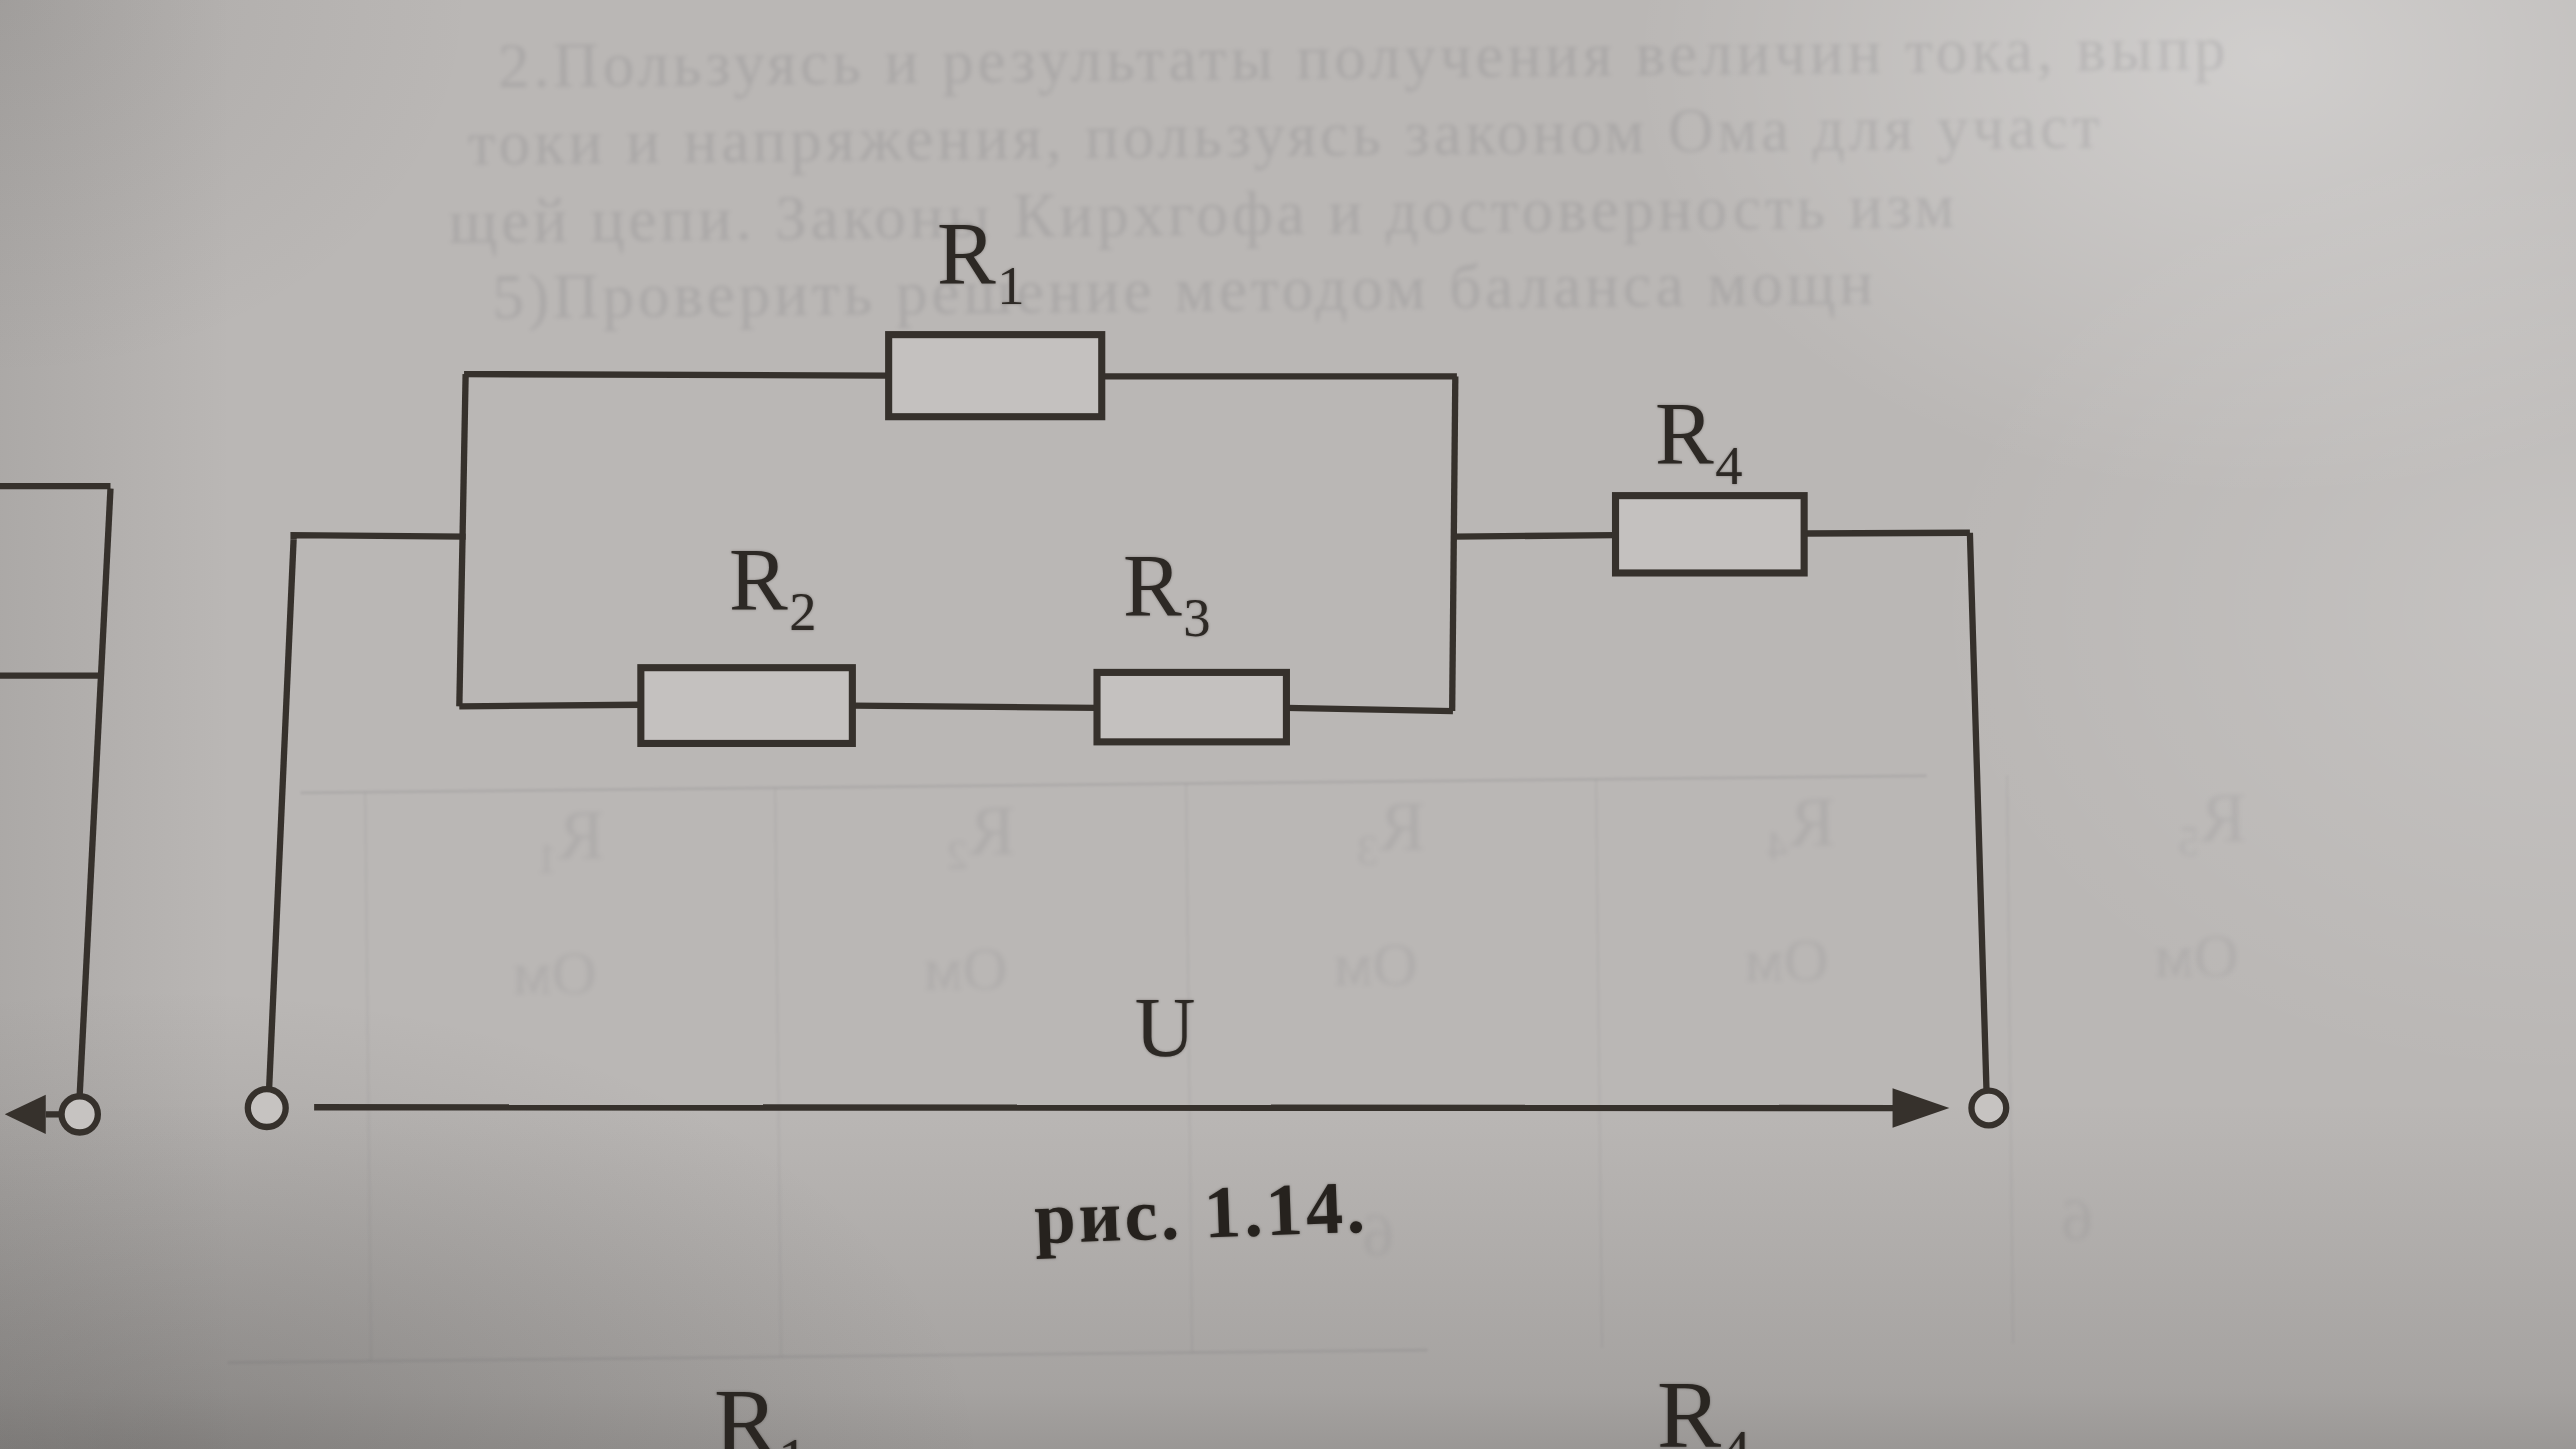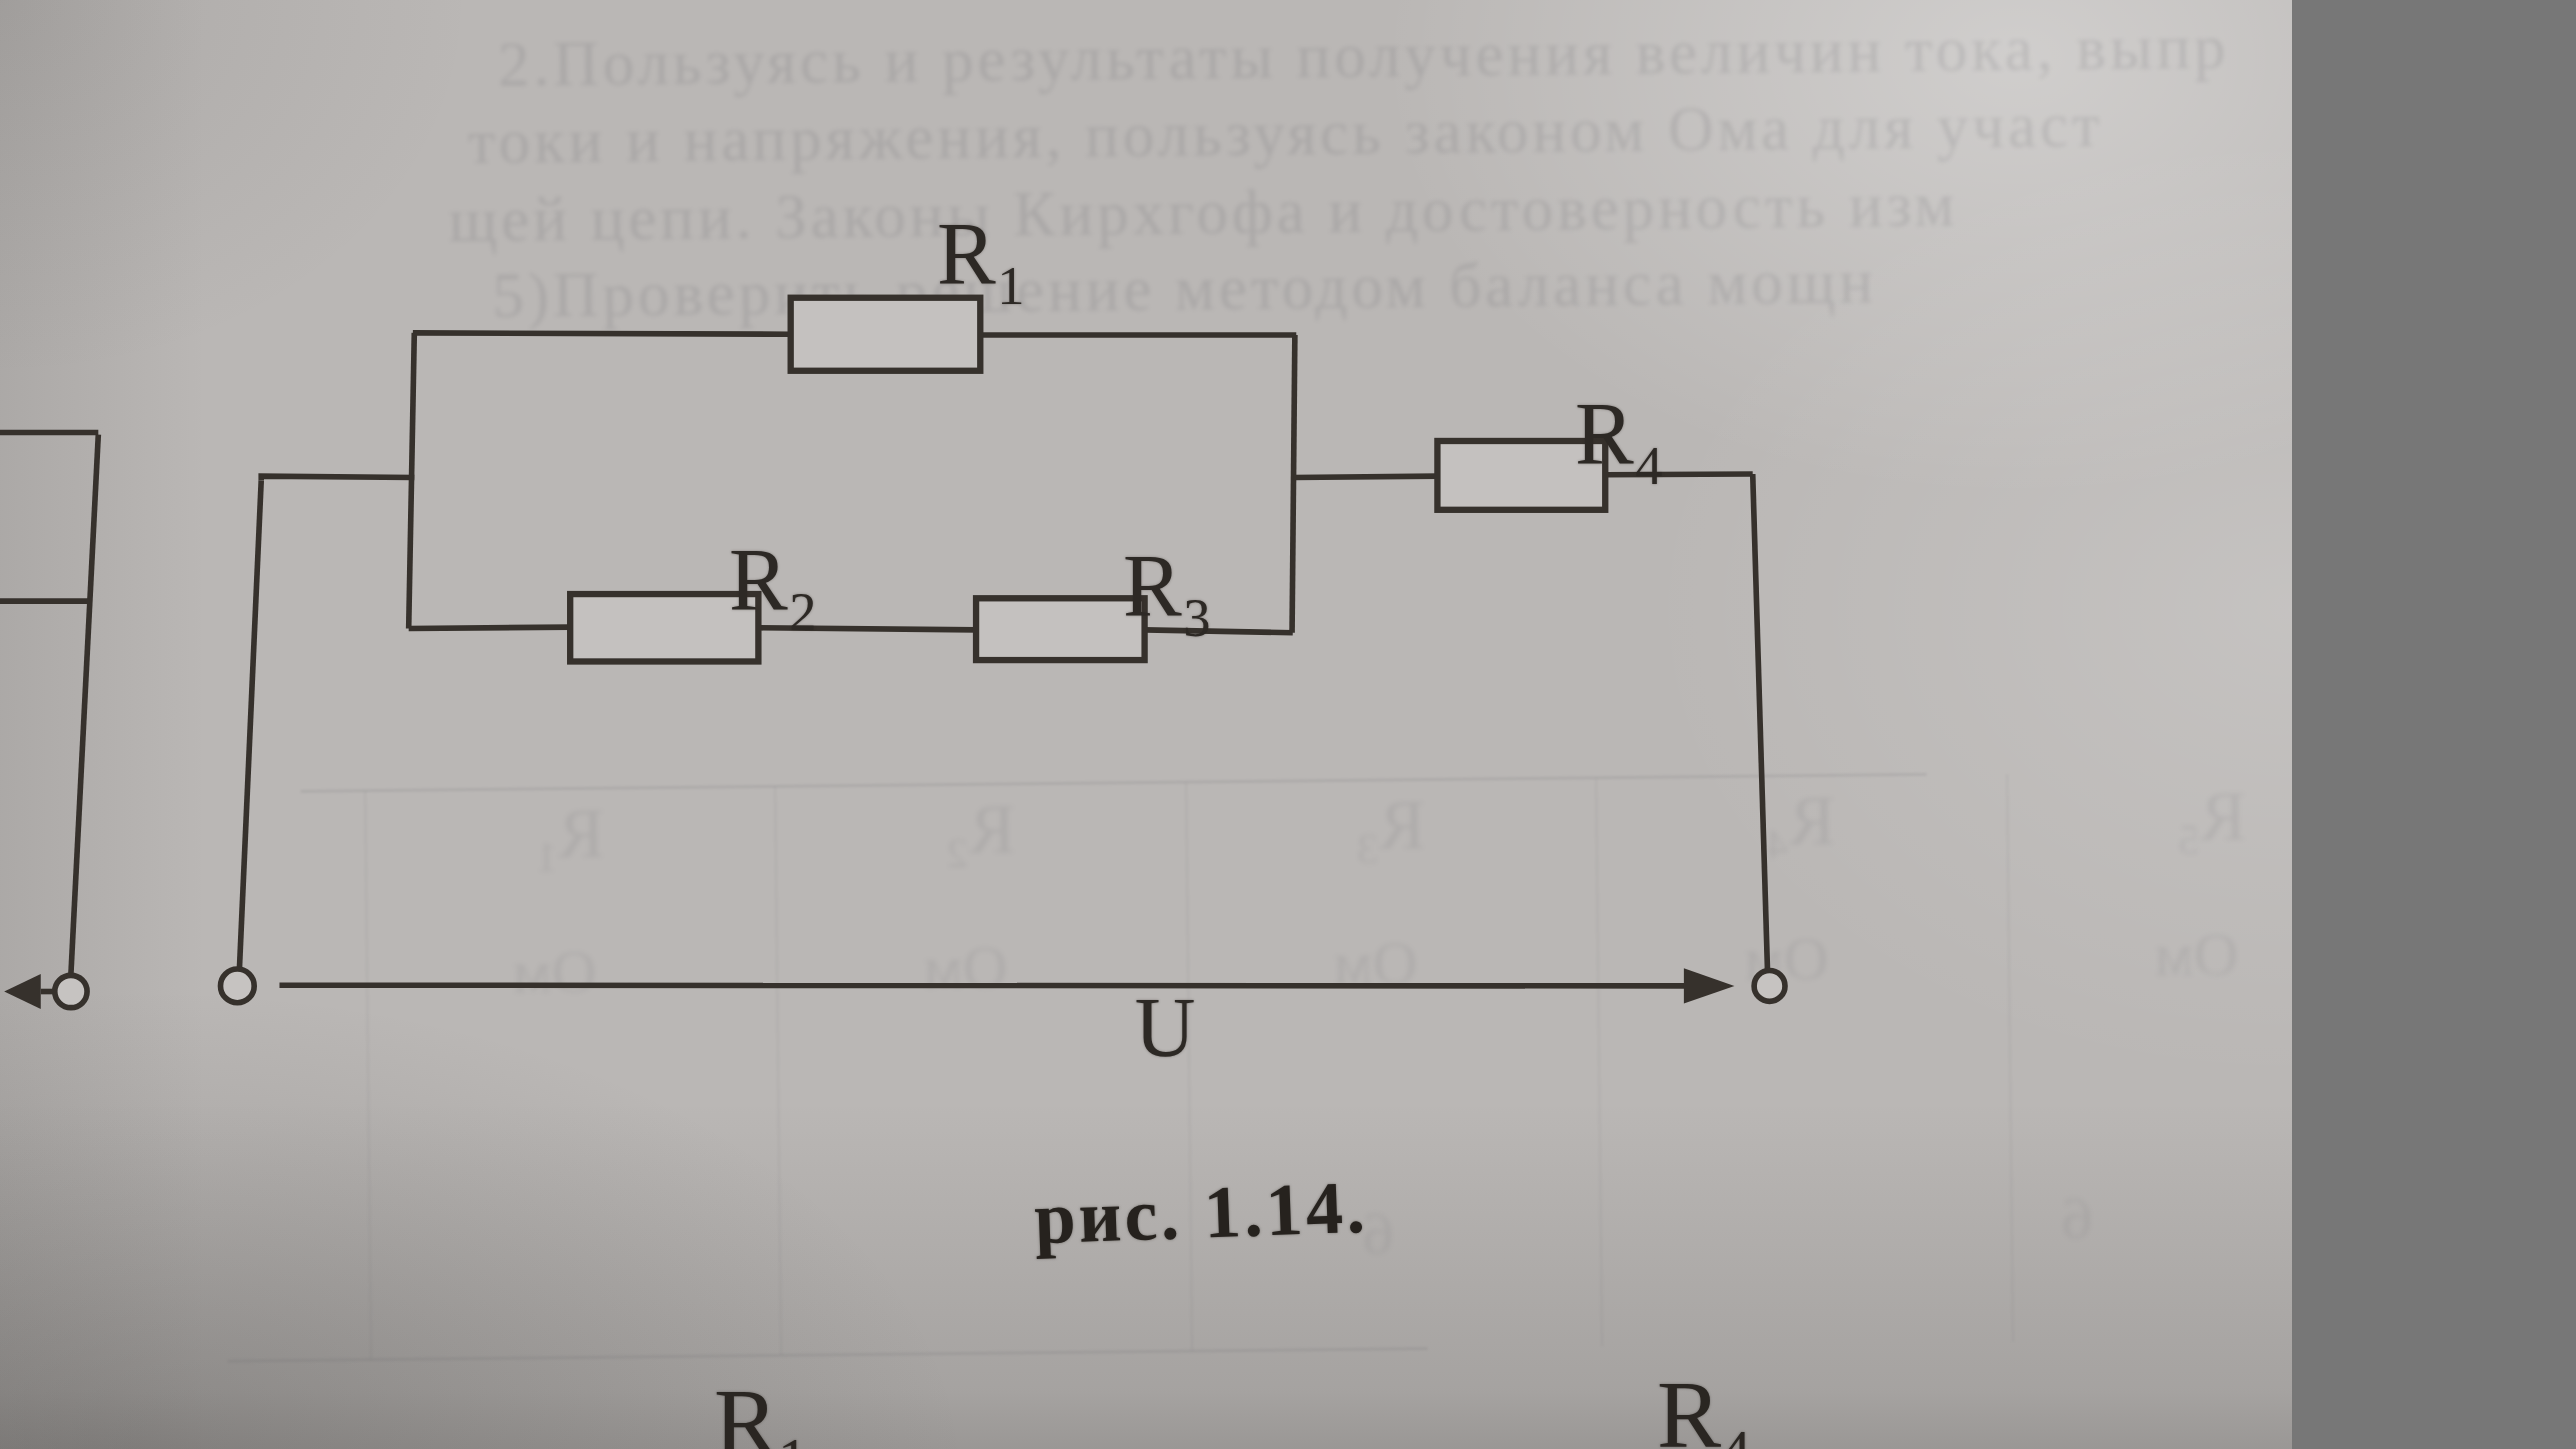--- a/index.html
+++ b/index.html
@@ -1,17 +1,17 @@
 <!DOCTYPE html>
 <html style="font-size:12.6px"><head>
 <meta charset="utf-8">
 <style>
   html,body{margin:0;padding:0;background:#777;}
   .page{
-    position:relative;width:2292px;height:1449px;overflow:hidden;
+    position:relative;width:2576px;height:1449px;overflow:hidden;
     font-family:"Liberation Serif", serif;
     background-color:#bab7b5;
     background-image:
       radial-gradient(1026px 710px at 88% 4%, rgba(255,255,255,0.32), rgba(255,255,255,0) 62%),
       radial-gradient(1184px 868px at 100% 42%, rgba(255,255,255,0.16), rgba(255,255,255,0) 55%),
       radial-gradient(789px 631px at 0% 0%, rgba(60,58,56,0.10), rgba(60,58,56,0) 60%),
       radial-gradient(1342px 789px at 6% 102%, rgba(48,46,44,0.24), rgba(48,46,44,0) 62%),
       linear-gradient(to bottom, rgba(40,38,36,0) 76%, rgba(40,38,36,0.14) 96%, rgba(40,38,36,0.22) 100%),
       linear-gradient(to right, rgba(45,43,41,0.10), rgba(45,43,41,0) 9%);
   }
@@ -117,21 +117,21 @@
       <circle cx="2520" cy="1404" r="22" fill="#c6c3c1"></circle>
     </g>
 
     <polygon points="6,1412 58,1387 58,1437" fill="#36312c"></polygon>
     <polygon points="2470,1404 2398,1379 2398,1429" fill="#36312c"></polygon>
   </svg>
 
   <div class="lbl" style="left:980px;top:254px"><span>R</span><span class="sub">1</span></div>
   <div class="lbl" style="left:772px;top:580px"><span>R</span><span class="sub">2</span></div>
   <div class="lbl" style="left:1166px;top:586px"><span>R</span><span class="sub">3</span></div>
-  <div class="lbl" style="left:1618px;top:434px"><span>R</span><span class="sub">4</span></div>
+  <div class="lbl" style="left:1698px;top:434px"><span>R</span><span class="sub">4</span></div>
   <div class="lbl u-lbl" style="left:1165px;top:1028px">U</div>
 
   <div class="caption" style="left:1201px;top:1213px">рис. 1.14.</div>
 
   <div class="bottom-lbl" style="left:714px;top:1375px"><span>R</span><span class="sub">1</span></div>
   <div class="bottom-lbl" style="left:1657px;top:1367px"><span>R</span><span class="sub">4</span></div>
 
 </div>
 
 

